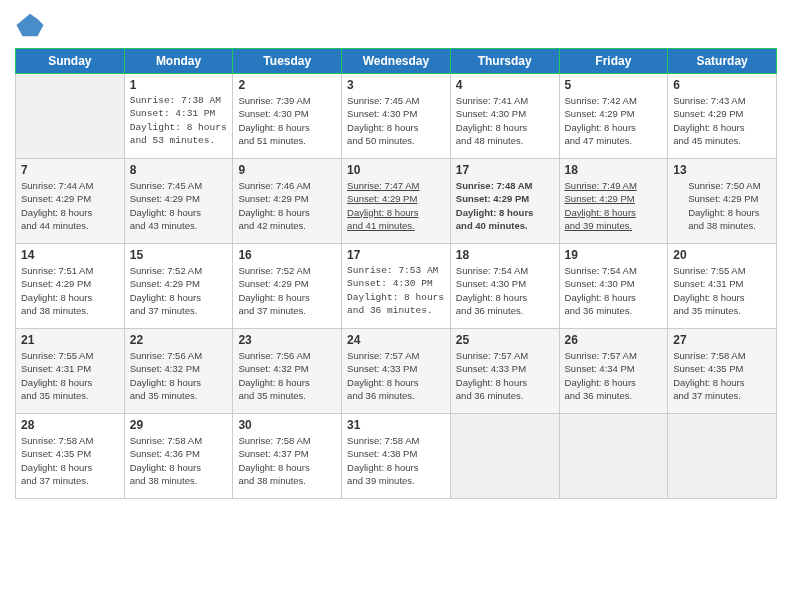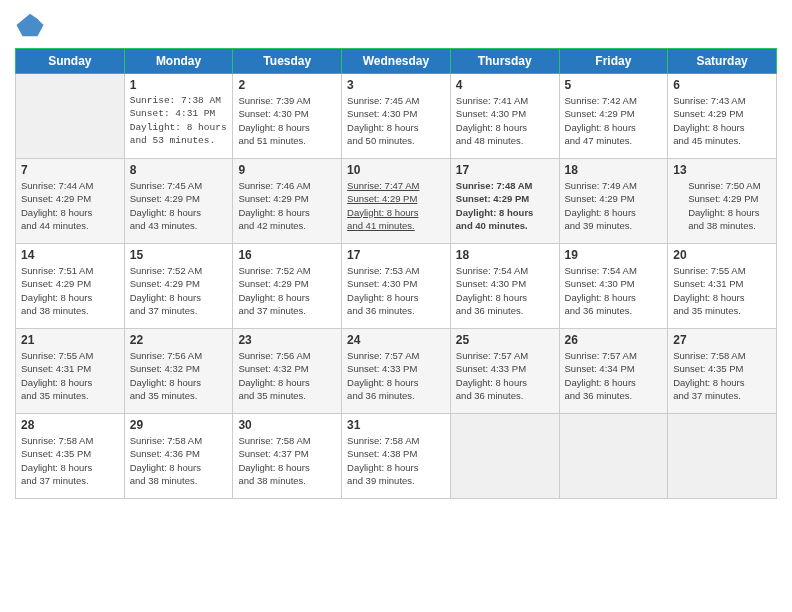--- a/index.html
+++ b/index.html
@@ -217,21 +217,21 @@
           </td>
           <td>
             <div class="day-number">17</div>
             <div class="day-info" style="white-space: pre-line; font-weight: bold;">Sunrise: 7:48 AM
 Sunset: 4:29 PM
 Daylight: 8 hours
 and 40 minutes.</div>
           </td>
           <td>
             <div class="day-number">18</div>
-            <div class="day-info" style="white-space: pre-line;">Sunrise: 7:49 AM
+            <div class="day-info" style="white-space: pre-line; text-decoration: underline;">Sunrise: 7:49 AM
 Sunset: 4:29 PM
 Daylight: 8 hours
 and 39 minutes.</div>
           </td>
           <td>
             <div class="day-number">13</div>
             <div class="day-info" style="white-space: pre-line; margin-left: 15px;">Sunrise: 7:50 AM
 Sunset: 4:29 PM
 Daylight: 8 hours
 and 38 minutes.</div>
@@ -254,21 +254,21 @@
           </td>
           <td>
             <div class="day-number">16</div>
             <div class="day-info" style="white-space: pre-line;">Sunrise: 7:52 AM
 Sunset: 4:29 PM
 Daylight: 8 hours
 and 37 minutes.</div>
           </td>
           <td>
             <div class="day-number">17</div>
-            <div class="day-info" style="white-space: pre-line;">Sunrise: 7:53 AM
+            <div class="day-info" style="white-space: pre-line; font-family: Liberation Mono, monospace;">Sunrise: 7:53 AM
 Sunset: 4:30 PM
 Daylight: 8 hours
 and 36 minutes.</div>
           </td>
           <td>
             <div class="day-number">18</div>
             <div class="day-info" style="white-space: pre-line;">Sunrise: 7:54 AM
 Sunset: 4:30 PM
 Daylight: 8 hours
 and 36 minutes.</div>

